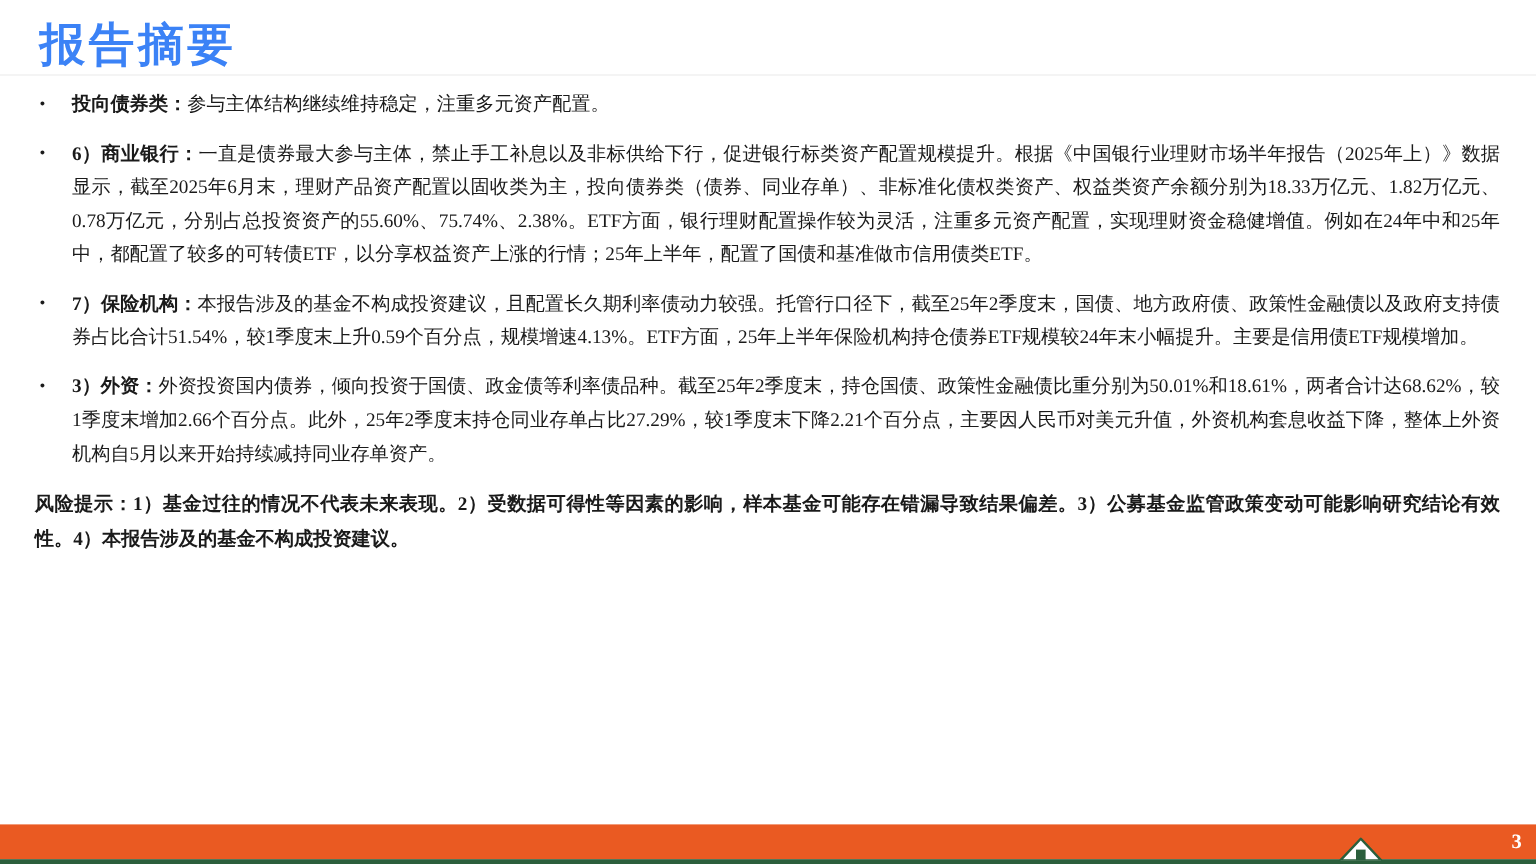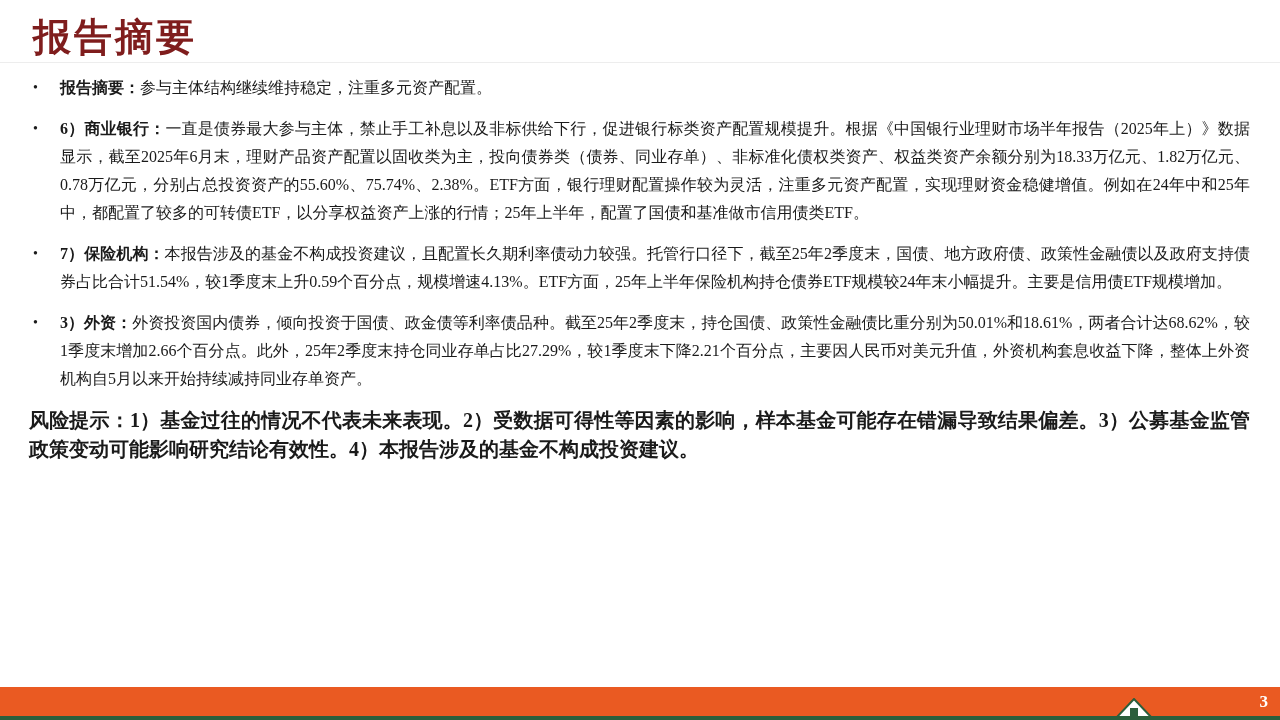--- a/index.html
+++ b/index.html
@@ -12,21 +12,21 @@
     overflow: hidden;
     font-family: "Liberation Serif", "DejaVu Serif", serif;
     color: #1a1a1a;
   }
   .title {
     position: absolute;
     left: 33px;
     top: 12px;
     font-size: 38px;
     font-weight: bold;
-    color: #7f1d1d;
+    color: #3b82f6;
     letter-spacing: 3px;
     font-family: "Liberation Serif", "DejaVu Serif", serif;
   }
   .title-divider {
     position: absolute;
     left: 0;
     top: 62px;
     width: 1280px;
     height: 1px;
     background: #ededed;
@@ -48,21 +48,21 @@
   .bullet-dot {
     position: absolute;
     left: 0;
     top: 0;
     font-size: 14px;
     line-height: 28px;
   }
   .bullet-lead { font-weight: bold; }
   .risk {
     margin-top: 5px;
-    font-size: 20px;
+    font-size: 16px;
     line-height: 29px;
     font-weight: bold;
     text-align: justify;
     margin-left: -4px;
     font-family: Liberation Serif, serif;
   }
   .footer-bar {
     position: absolute;
     left: 0;
     bottom: 4px;
@@ -101,21 +101,21 @@
 <body>
 
 <div class="slide">
 
   <div class="title">报告摘要</div>
   <div class="title-divider"></div>
 
   <div class="content">
 
     <div class="bullet-item">
-      <span class="bullet-dot">•</span><span class="bullet-lead">报告摘要：</span><span>参与主体结构继续维持稳定，注重多元资产配置。</span>
+      <span class="bullet-dot">•</span><span class="bullet-lead">投向债券类：</span><span>参与主体结构继续维持稳定，注重多元资产配置。</span>
     </div>
 
     <div class="bullet-item">
       <span class="bullet-dot">•</span><span class="bullet-lead">6）商业银行：</span><span>一直是债券最大参与主体，禁止手工补息以及非标供给下行，促进银行标类资产配置规模提升。根据《中国银行业理财市场半年报告（2025年上）》数据显示，截至2025年6月末，理财产品资产配置以固收类为主，投向债券类（债券、同业存单）、非标准化债权类资产、权益类资产余额分别为18.33万亿元、1.82万亿元、0.78万亿元，分别占总投资资产的55.60%、75.74%、2.38%。ETF方面，银行理财配置操作较为灵活，注重多元资产配置，实现理财资金稳健增值。例如在24年中和25年中，都配置了较多的可转债ETF，以分享权益资产上涨的行情；25年上半年，配置了国债和基准做市信用债类ETF。</span>
     </div>
 
     <div class="bullet-item">
       <span class="bullet-dot">•</span><span class="bullet-lead">7）保险机构：</span><span>本报告涉及的基金不构成投资建议，且配置长久期利率债动力较强。托管行口径下，截至25年2季度末，国债、地方政府债、政策性金融债以及政府支持债券占比合计51.54%，较1季度末上升0.59个百分点，规模增速4.13%。ETF方面，25年上半年保险机构持仓债券ETF规模较24年末小幅提升。主要是信用债ETF规模增加。</span>
     </div>
 

